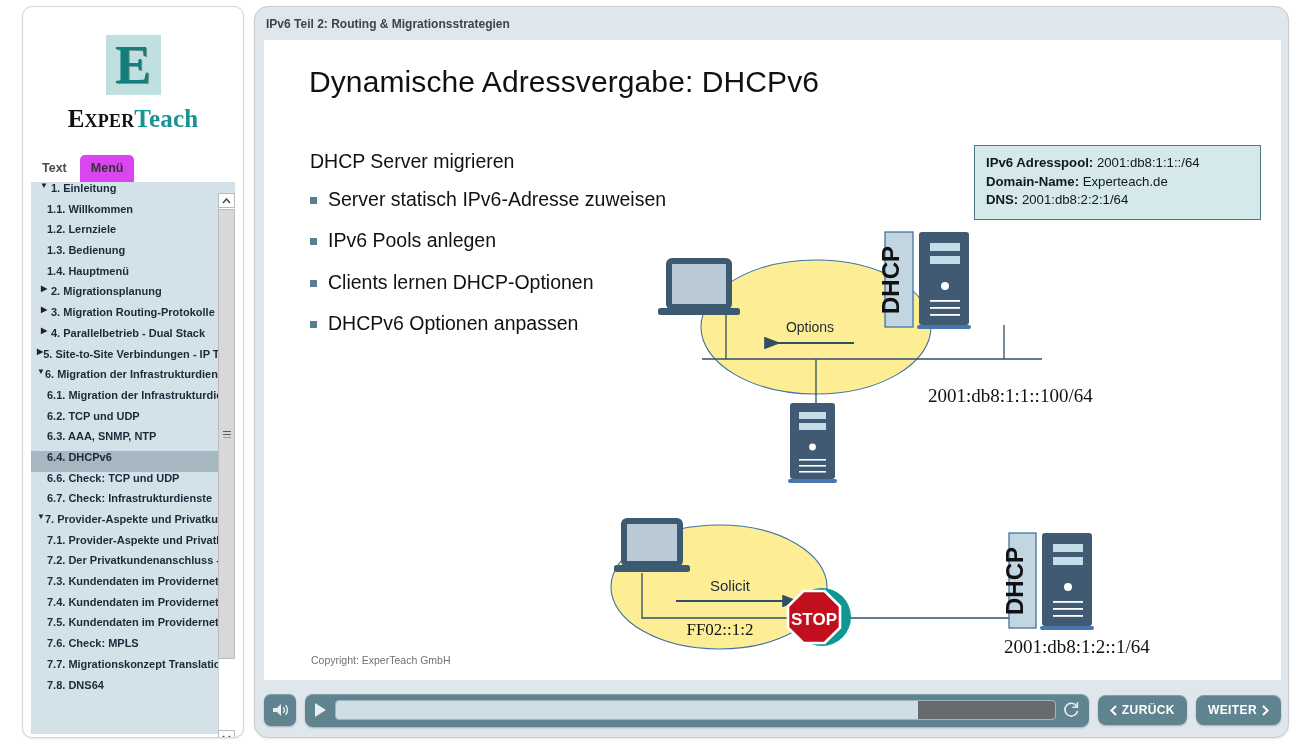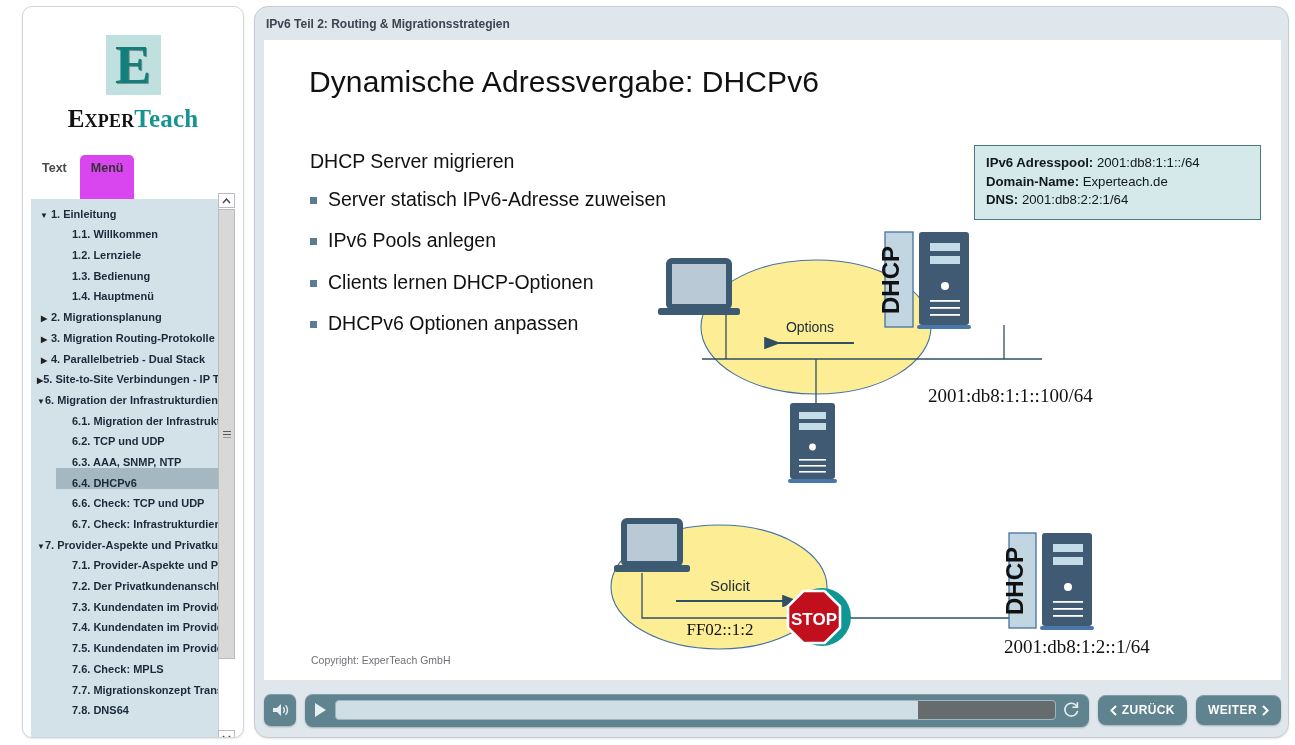--- a/index.html
+++ b/index.html
@@ -39,42 +39,42 @@
   .logo-text .lt-a { color:#111; font-variant: small-caps; font-weight:600;}
   .logo-text .lt-b { color:#159492; font-weight:600;}
 
   .tabs-row {
     margin-top: 22px; padding-left: 8px;
     display:flex; align-items:flex-end; gap:2px;
     position: relative;
   }
   .tab {
     font-size: 12.5px; font-weight: bold; color:#4a4a4a;
-    padding: 6px 11px 24px 11px;
+    padding: 6px 11px 7px 11px;
     border-radius: 5px 5px 0 0;
     cursor: pointer; white-space: nowrap;
   }
   .tab.active { background:#d946ef; color:#333; }
 
   .menu-box {
     margin: 0 8px 0 8px;
     height: 552px;
     background: #d3e1e8;
     position: relative;
     overflow: hidden;
   }
   .menu-list { position:absolute; left:0; top:0; right:16px; }
   .mi {
-    display:flex; align-items:flex-end;
+    display:flex; align-items:flex-start;
     height: 20.7px; font-size: 11px; color:#1a2a3a;
     font-weight: bold; cursor: pointer; white-space: nowrap;
     overflow: hidden;
   }
   .mi.lvl1 { padding-left: 6px; }
-  .mi.lvl2 { padding-left: 16px; margin-left: 25px; }
+  .mi.lvl2 { padding-left: 16px; }
   .mi.selected { background:#a5b7c1; }
   .arrow {
     width: 14px; display:inline-block; text-align:center;
     font-size: 8px; color:#222; line-height:1;
   }
   .arrow.down::before { content:"\25BC"; }
   .arrow.right::before { content:"\25B6"; }
 
   
   .lsb { position:absolute; right:8px; top:186px; width:17px; height:552px; }

